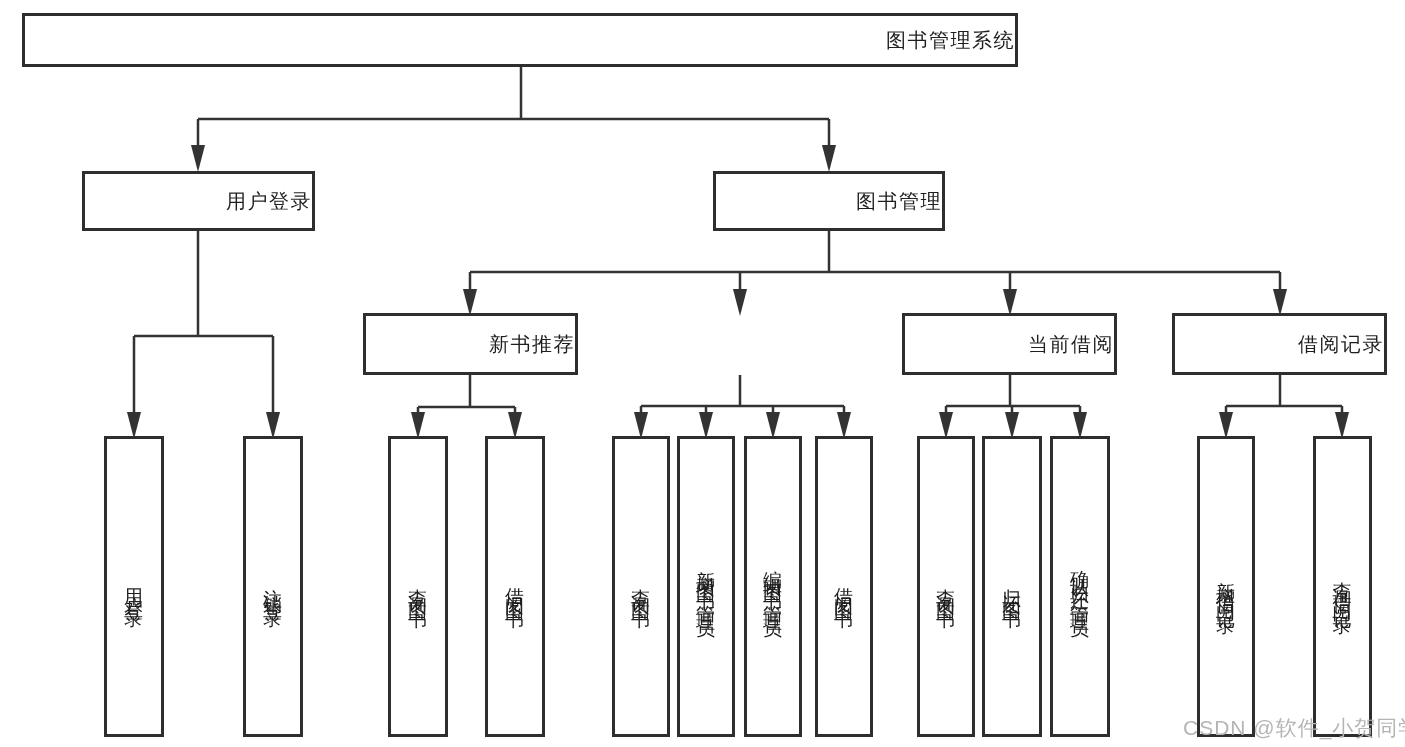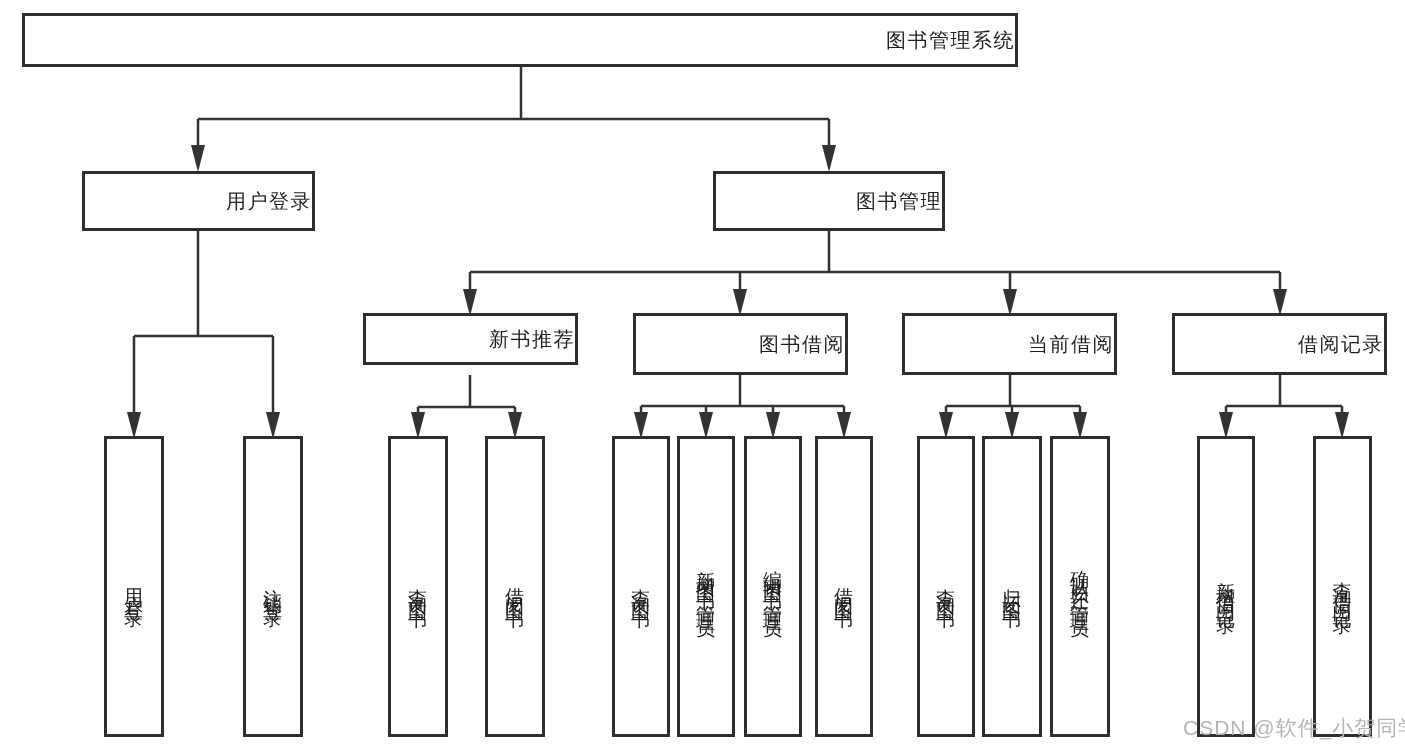--- a/index.html
+++ b/index.html
@@ -97,25 +97,22 @@
     <span>图书管理系统</span>
   </div>
 
   <div class="hbox" style="left:82px;top:171px;width:233px;height:60px;">
     <span>用户登录</span>
   </div>
   <div class="hbox" style="left:713px;top:171px;width:232px;height:60px;padding-left:21px;">
     <span>图书管理</span>
   </div>
 
-  <div class="hbox" style="left:363px;top:313px;width:215px;height:52px;">
+  <div class="hbox" style="left:363px;top:313px;width:215px;height:62px;">
     <span>新书推荐</span>
-  </div>
-  <div class="hbox" style="left:633px;top:313px;width:215px;height:62px;">
-    <span>图书借阅</span>
   </div>
   <div class="hbox" style="left:902px;top:313px;width:215px;height:62px;padding-left:16px;">
     <span>当前借阅</span>
   </div>
   <div class="hbox" style="left:1172px;top:313px;width:215px;height:62px;">
     <span>借阅记录</span>
   </div>
 
   <div class="leaf" style="left:104px;width:60px;">
     <span class="vtext">用户登录</span>

